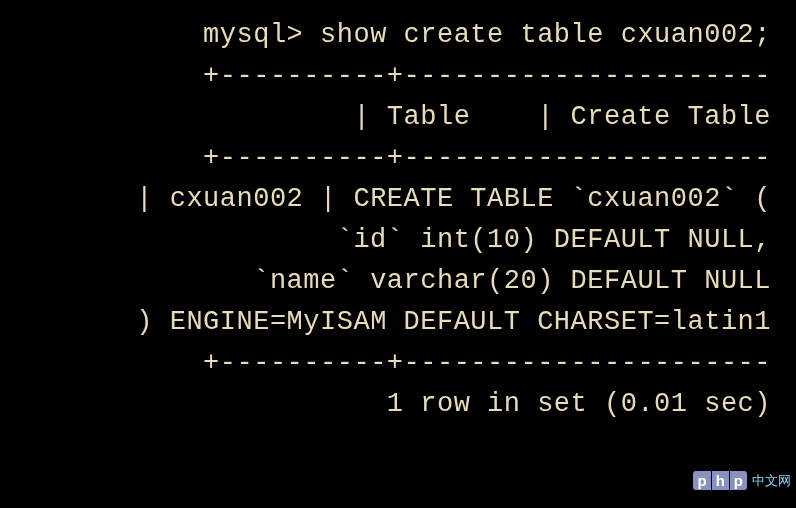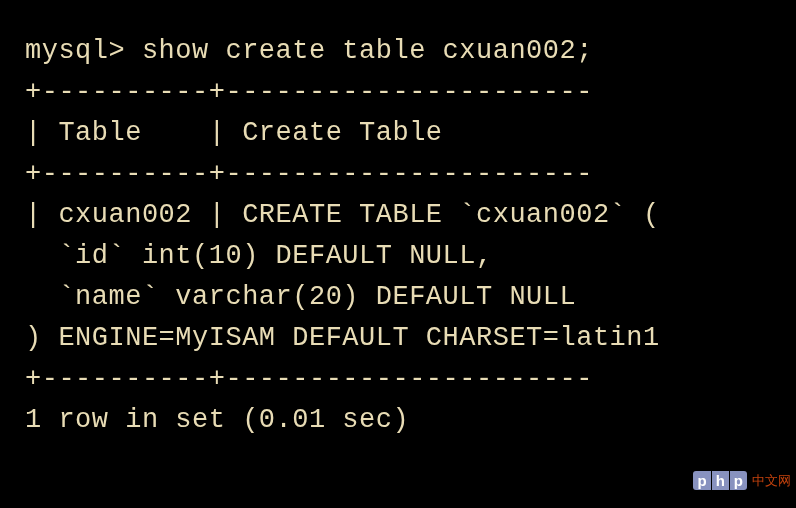--- a/index.html
+++ b/index.html
@@ -8,24 +8,25 @@
       background: black;
       width: 796px;
       height: 508px;
       position: relative;
       overflow: hidden;
     }
     .terminal {
       font-family: "Courier New", Courier, monospace;
       font-size: 27px;
       color: #e8dcb5;
-      padding: 31px 25px;
+      padding: 15px 25px;
       line-height: 1.52;
       white-space: pre;
       letter-spacing: 0.5px;
+      text-align: right;
     }
     .watermark {
       position: absolute;
       right: 5px;
       bottom: 18px;
       display: flex;
       align-items: center;
       gap: 5px;
     }
     .watermark-icon {
@@ -35,21 +36,21 @@
     .watermark-letter {
       color: white;
       font-family: Arial, sans-serif;
       font-size: 15px;
       font-weight: bold;
     }
     .watermark-letter.p { background: #8892BF; padding: 1px 4px; border-radius: 3px 0 0 3px; }
     .watermark-letter.h { background: #8892BF; padding: 1px 4px; }
     .watermark-letter.p2 { background: #8892BF; padding: 1px 4px; border-radius: 0 3px 3px 0; }
     .watermark-text {
-      color: #c2410c;
+      color: #7dd3fc;
       font-family: "Microsoft YaHei", Arial, sans-serif;
       font-size: 13px;
     }
   </style>
 </head>
 <body>
 
 <div class="terminal"><span>mysql&gt; show create table cxuan002;</span>
 <span>+----------+----------------------</span>
 <span>| Table    | Create Table</span>

